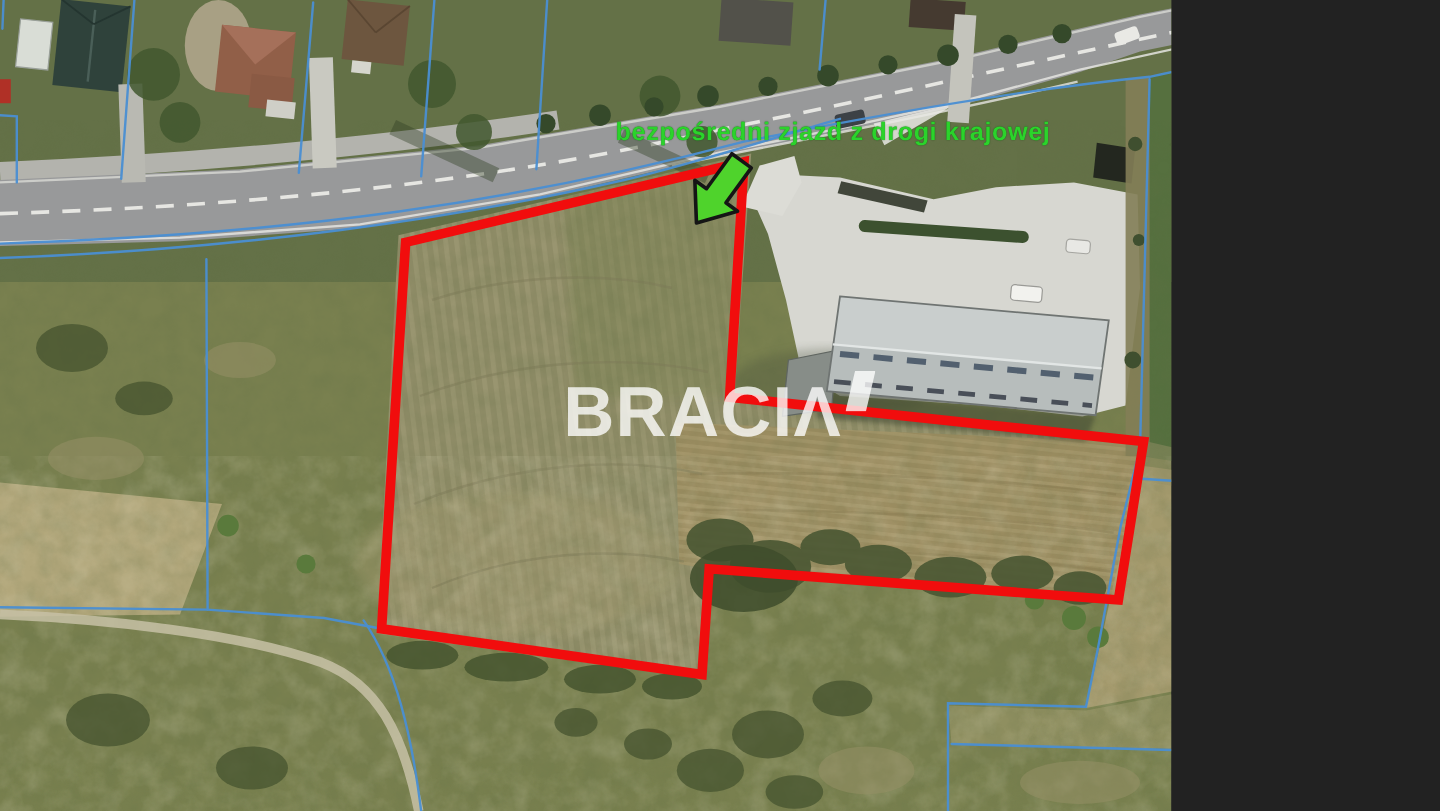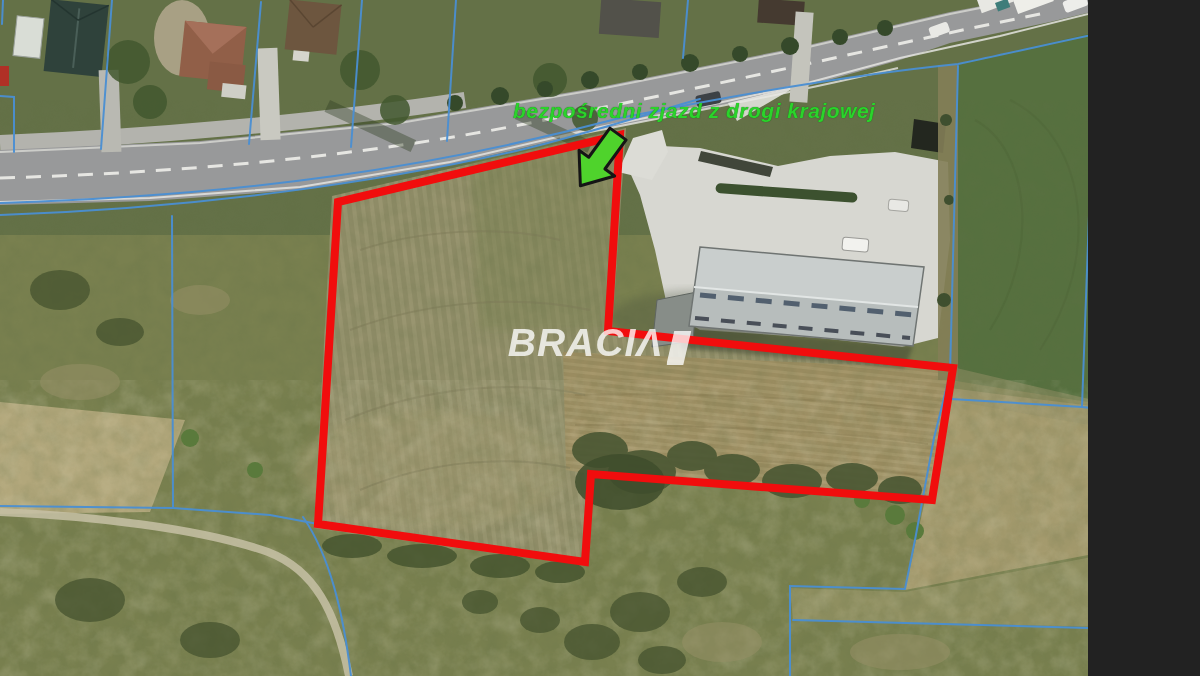--- a/index.html
+++ b/index.html
@@ -1,24 +1,24 @@
 <!DOCTYPE html>
 <html><head>
 <meta charset="utf-8">
 <style>
   html,body{margin:0;padding:0;background:#222;}
-  #stage{position:relative;width:1088px;height:676px;overflow:hidden;
-         font-family:"Liberation Sans", sans-serif;font-style:italic;}
+  #stage{position:relative;width:976px;height:676px;overflow:hidden;
+         font-family:"Liberation Sans", sans-serif;}
   #stage svg{position:absolute;left:0;top:0;}
   .annotation{position:absolute;left:513px;top:99px;font-size:21px;font-weight:bold;
               letter-spacing:.5px;white-space:nowrap;
               text-shadow:0 0 1px rgba(10,80,10,.9);}
   .watermark{position:absolute;left:602px;top:343px;transform:translate(-50%,-50%);
-             display:flex;align-items:flex-end;color:rgba(255,255,255,.78);
-             font-size:39px;font-weight:bold;letter-spacing:1px;white-space:nowrap;}
+             display:flex;align-items:flex-start;color:rgba(255,255,255,.78);
+             font-size:59px;font-weight:bold;letter-spacing:1px;white-space:nowrap;}
   .wm-logo{width:25px;height:34px;margin:0 5px 0 3px;background:rgba(255,255,255,.78);
            -webkit-clip-path:polygon(32% 0,100% 0,68% 100%,0 100%);
            clip-path:polygon(32% 0,100% 0,68% 100%,0 100%);}
 </style>
 </head>
 <body>
 
 <div id="stage">
 <svg width="1200" height="676" viewBox="0 0 1200 676">
   <defs>

